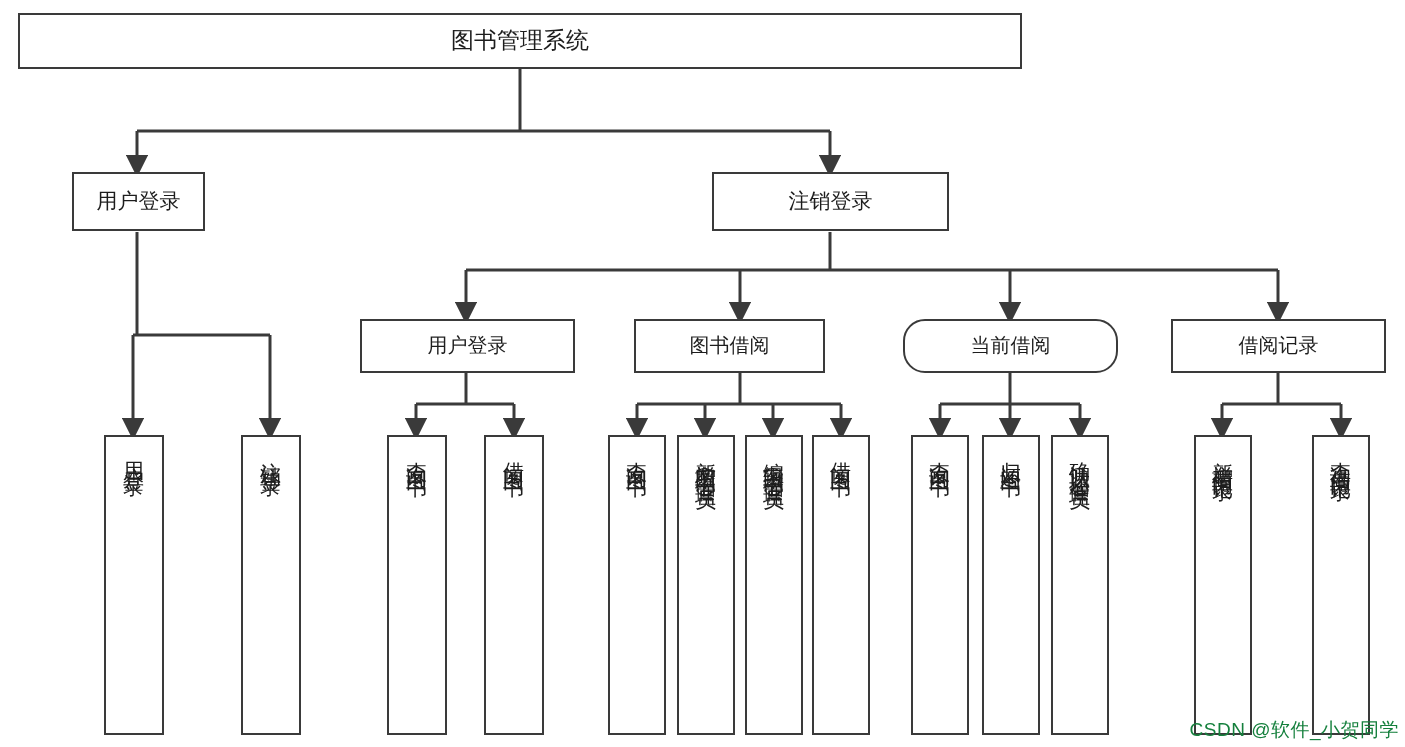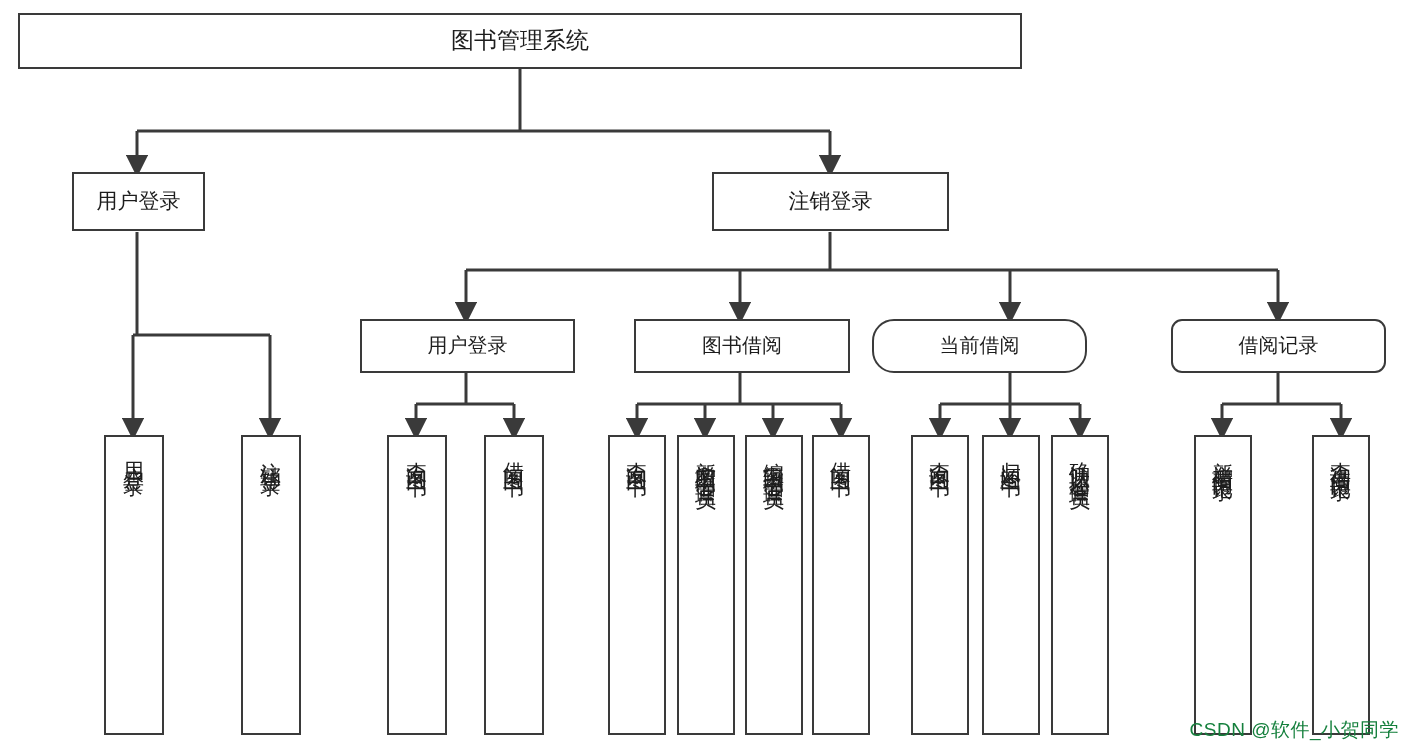--- a/index.html
+++ b/index.html
@@ -157,27 +157,27 @@
   <div class="node lvl2" style="left:72px; top:172px; width:133px;">
     <span class="label">用户登录</span>
   </div>
   <div class="node lvl2" style="left:712px; top:172px; width:237px;">
     <span class="label">注销登录</span>
   </div>
 
   <div class="node lvl3" style="left:360px; top:319px; width:215px;">
     <span class="label">用户登录</span>
   </div>
-  <div class="node lvl3" style="left:634px; top:319px; width:216px;">
+  <div class="node lvl3" style="left:634px; top:319px; width:191px;">
     <span class="label">图书借阅</span>
   </div>
-  <div class="node lvl3" style="left:872px; top:319px; width:215px;border-radius:22px;">
+  <div class="node lvl3" style="left:903px; top:319px; width:215px;border-radius:22px;">
     <span class="label">当前借阅</span>
   </div>
-  <div class="node lvl3" style="left:1171px; top:319px; width:215px;border-radius:11px;">
+  <div class="node lvl3" style="left:1171px; top:319px; width:215px;">
     <span class="label">借阅记录</span>
   </div>
 
   <div class="node leaf" style="left:104px; width:60px;">
     <span class="label">用户登录</span>
   </div>
   <div class="node leaf" style="left:241px; width:60px;">
     <span class="label">注销登录</span>
   </div>
 

